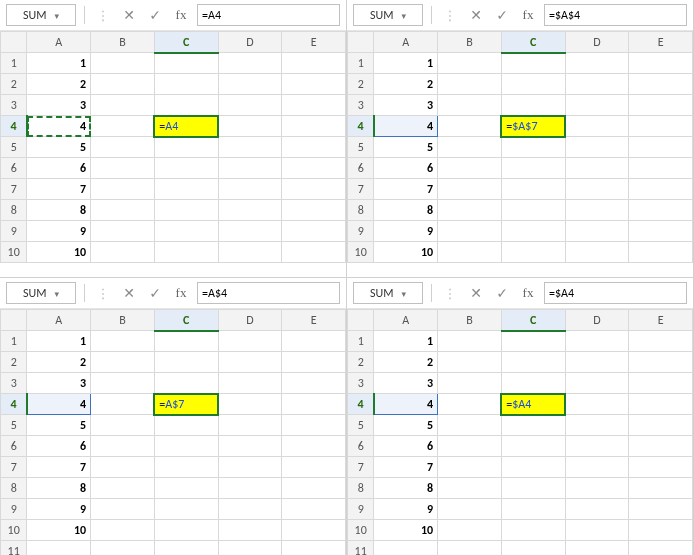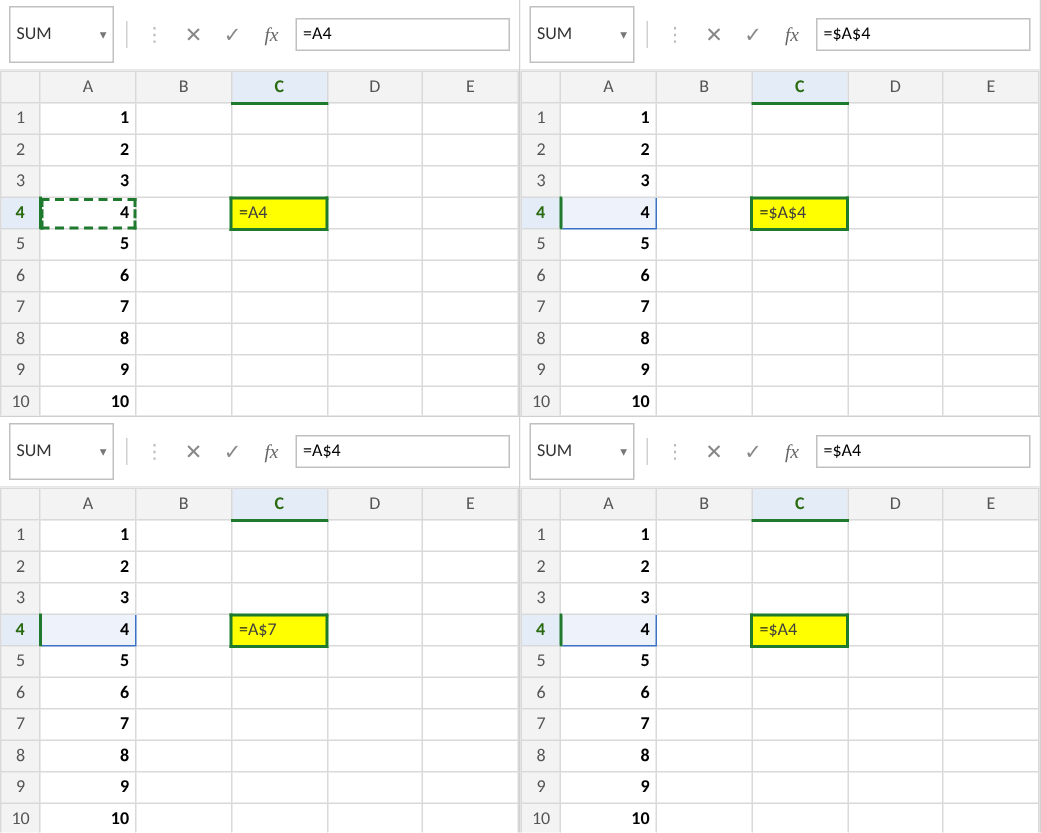--- a/index.html
+++ b/index.html
@@ -1,41 +1,41 @@
 <!DOCTYPE html>
 <html><head>
 <meta charset="utf-8">
 <style>
   * { box-sizing: border-box; margin: 0; padding: 0; }
   body { font-family: "Segoe UI", Calibri, Arial, sans-serif; font-size: 12px; background: #fff; width: 694px; height: 555px; overflow: hidden; display: grid; grid-template-columns: 1fr 1fr; grid-template-rows: 278px 1fr; }
   .panel { border-right: 1px solid #d0d0d0; border-bottom: 1px solid #d0d0d0; display: flex; flex-direction: column; }
   .fbar { display: flex; align-items: center; padding: 4px 6px; gap: 6px; border-bottom: 1px solid #e6e6e6; background: #fff; }
-  .namebox { width: 70px; height: 38px; border: 1px solid #c0c0c0; background: #fff; display: flex; align-items: center; justify-content: space-between; padding: 0 4px; font-size: 12px; color: #333; }
+  .namebox { width: 70px; height: 22px; border: 1px solid #c0c0c0; background: #fff; display: flex; align-items: center; justify-content: space-between; padding: 0 16px; font-size: 12px; color: #333; }
   .namebox .chev { color: #777; font-size: 9px; }
   .divider { width: 1px; height: 18px; background: #d0d0d0; margin: 0 2px; }
   .btn { width: 20px; height: 20px; display: flex; align-items: center; justify-content: center; color: #888; font-size: 14px; cursor: default; }
   .btn.vsep::before { content: "⋮"; color: #bbb; font-size: 13px; }
-  .fx { font-style: italic; font-family: "Times New Roman", serif; color: #666; font-size: 13px; }
+  .fx { font-family: "Times New Roman", serif; color: #666; font-size: 13px; }
   .formula { flex: 1; height: 22px; border: 1px solid #c0c0c0; padding: 0 4px; display: flex; align-items: center; font-size: 12px; }
   .sheet { flex: 1; overflow: hidden; }
   table { border-collapse: collapse; width: 100%; table-layout: fixed; }
   col.rh { width: 24px; }
   col.c { width: 58px; }
   th, td { border: 1px solid #d9d9d9; height: 21px; padding: 0 4px; font-size: 12px; }
   th { background: #f3f3f3; color: #555; font-weight: normal; text-align: center; }
   th.corner { background: #f3f3f3; }
   th.colh { text-align: center; }
   th.rowh { text-align: center; }
   th.active-col { background: #e4ecf7; color: #2a6b10; font-weight: bold; border-bottom: 2px solid #1f7a2e; }
   th.active-row { background: #e4ecf7; color: #2a6b10; font-weight: bold; border-right: 2px solid #1f7a2e; }
   td.val { text-align: right; font-weight: bold; color: #000; }
   td.selC4 { border: 2px solid #1f7a2e !important; background: #ffff00; text-align: left; color: #222; }
   td.refcell-solid { border: 1px solid #3b72c4 !important; background: #eef3fb; text-align: right; font-weight: bold; }
   td.refcell-dash { outline: 2px dashed #1f7a2e; outline-offset: -2px; background: #fff; text-align: right; font-weight: bold; }
-  .blue { color: #404040; }
+  .blue { color: #1d4ed8; }
 </style>
 </head>
 <body>
 
 <div class="panel">
   <div class="fbar">
     <div class="namebox">
       <span>SUM</span>
       <span class="chev">▾</span>
     </div>
@@ -203,21 +203,21 @@
             <td class="val">3</td>
             <td></td>
             <td></td>
             <td></td>
             <td></td>
           </tr>
       <tr>
             <th class="rowh active-row">4</th>
             <td class="val refcell-solid">4</td>
             <td></td>
-            <td class="selC4">=<span class="blue">$A$4</span></td>
+            <td class="selC4">=<span class="blue">$A$7</span></td>
             <td></td>
             <td></td>
           </tr>
       <tr>
             <th class="rowh">5</th>
             <td class="val">5</td>
             <td></td>
             <td></td>
             <td></td>
             <td></td>

